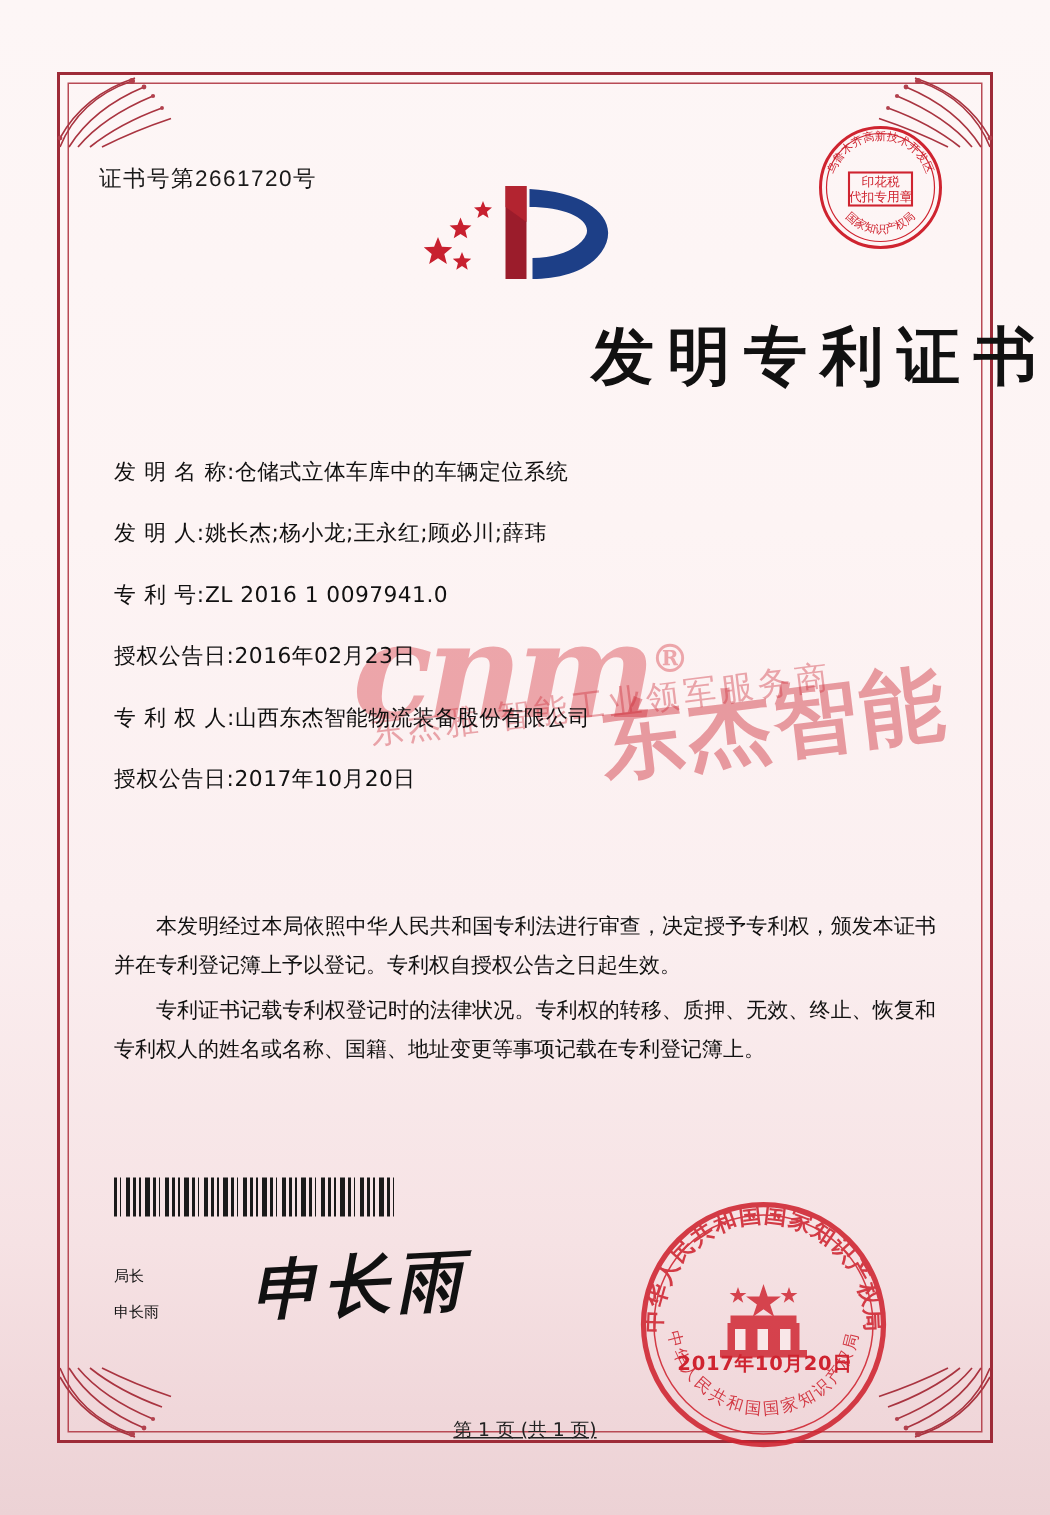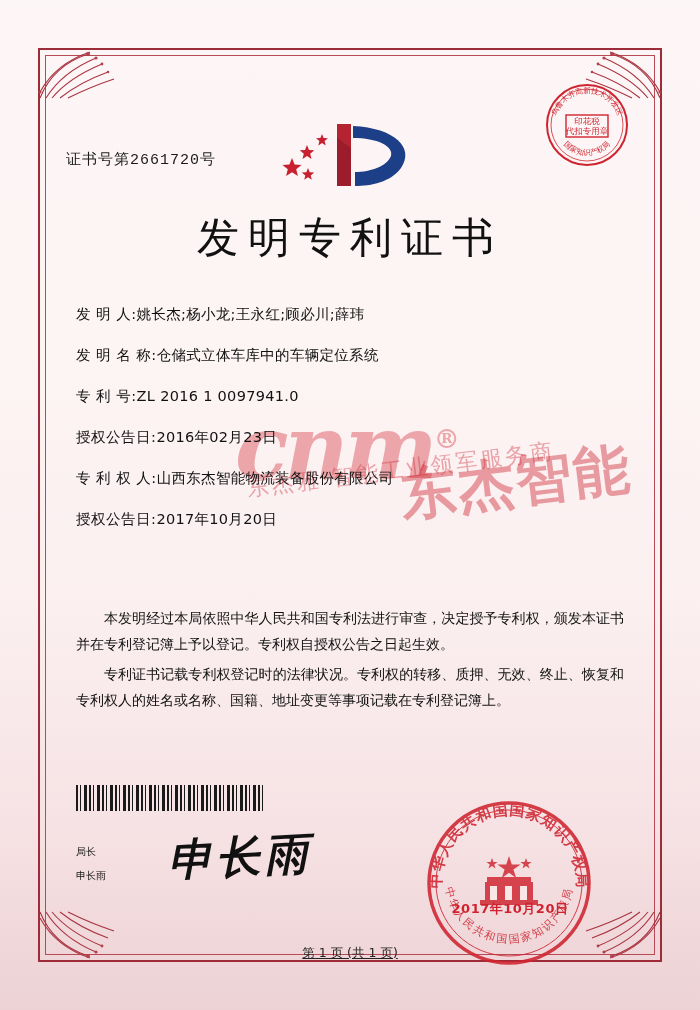--- a/index.html
+++ b/index.html
@@ -63,22 +63,21 @@
   .corner.br { left: 576px; top: 910px; transform: scale(-1,-1); }
 
   
   .cert-no {
     position: absolute;
     left: 66px;
     top: 110px;
     font-size: 15px;
     color: #1a1a1a;
     letter-spacing: 1px;
-    font-family: Liberation Mono, monospace;
-    margin-top: 40px;
+    font-family: Liberation Sans, sans-serif;
   }
 
   
   .top-seal {
     position: absolute;
     right: 70px;
     top: 82px;
     width: 86px;
     height: 86px;
   }
@@ -92,23 +91,23 @@
     width: 150px;
     height: 72px;
   }
 
   
   .doc-title {
     position: absolute;
     left: 0;
     right: 0;
     top: 210px;
-    text-align: center;
+    text-align: right;
     font-size: 42px;
-    font-weight: normal;
+    font-weight: bold;
     color: #111;
     letter-spacing: 9px;
     font-family: "DejaVu Sans", "Liberation Sans", sans-serif;
   }
 
   
   .fields {
     position: absolute;
     left: 76px;
     top: 305px;
@@ -379,26 +378,26 @@
   </div>
 
   <div class="doc-title">发明专利证书</div>
 
   <div class="wm-cnm">cnm<sup>®</sup></div>
   <div class="wm-slogan">东杰雅·智能工业领军服务商</div>
   <div class="wm-brand">东杰智能</div>
 
   <div class="fields">
     <div class="field-row">
+      <span class="field-label">发 明 名 称:</span>
+      <span class="field-value">仓储式立体车库中的车辆定位系统</span>
+    </div>
+    <div class="field-row">
       <span class="field-label">发 明 人:</span>
       <span class="field-value">姚长杰;杨小龙;王永红;顾必川;薛玮</span>
-    </div>
-    <div class="field-row">
-      <span class="field-label">发 明 名 称:</span>
-      <span class="field-value">仓储式立体车库中的车辆定位系统</span>
     </div>
     <div class="field-row">
       <span class="field-label">专 利 号:</span>
       <span class="field-value">ZL 2016 1 0097941.0</span>
     </div>
     <div class="field-row">
       <span class="field-label">授权公告日:</span>
       <span class="field-value">2016年02月23日</span>
     </div>
     <div class="field-row">

